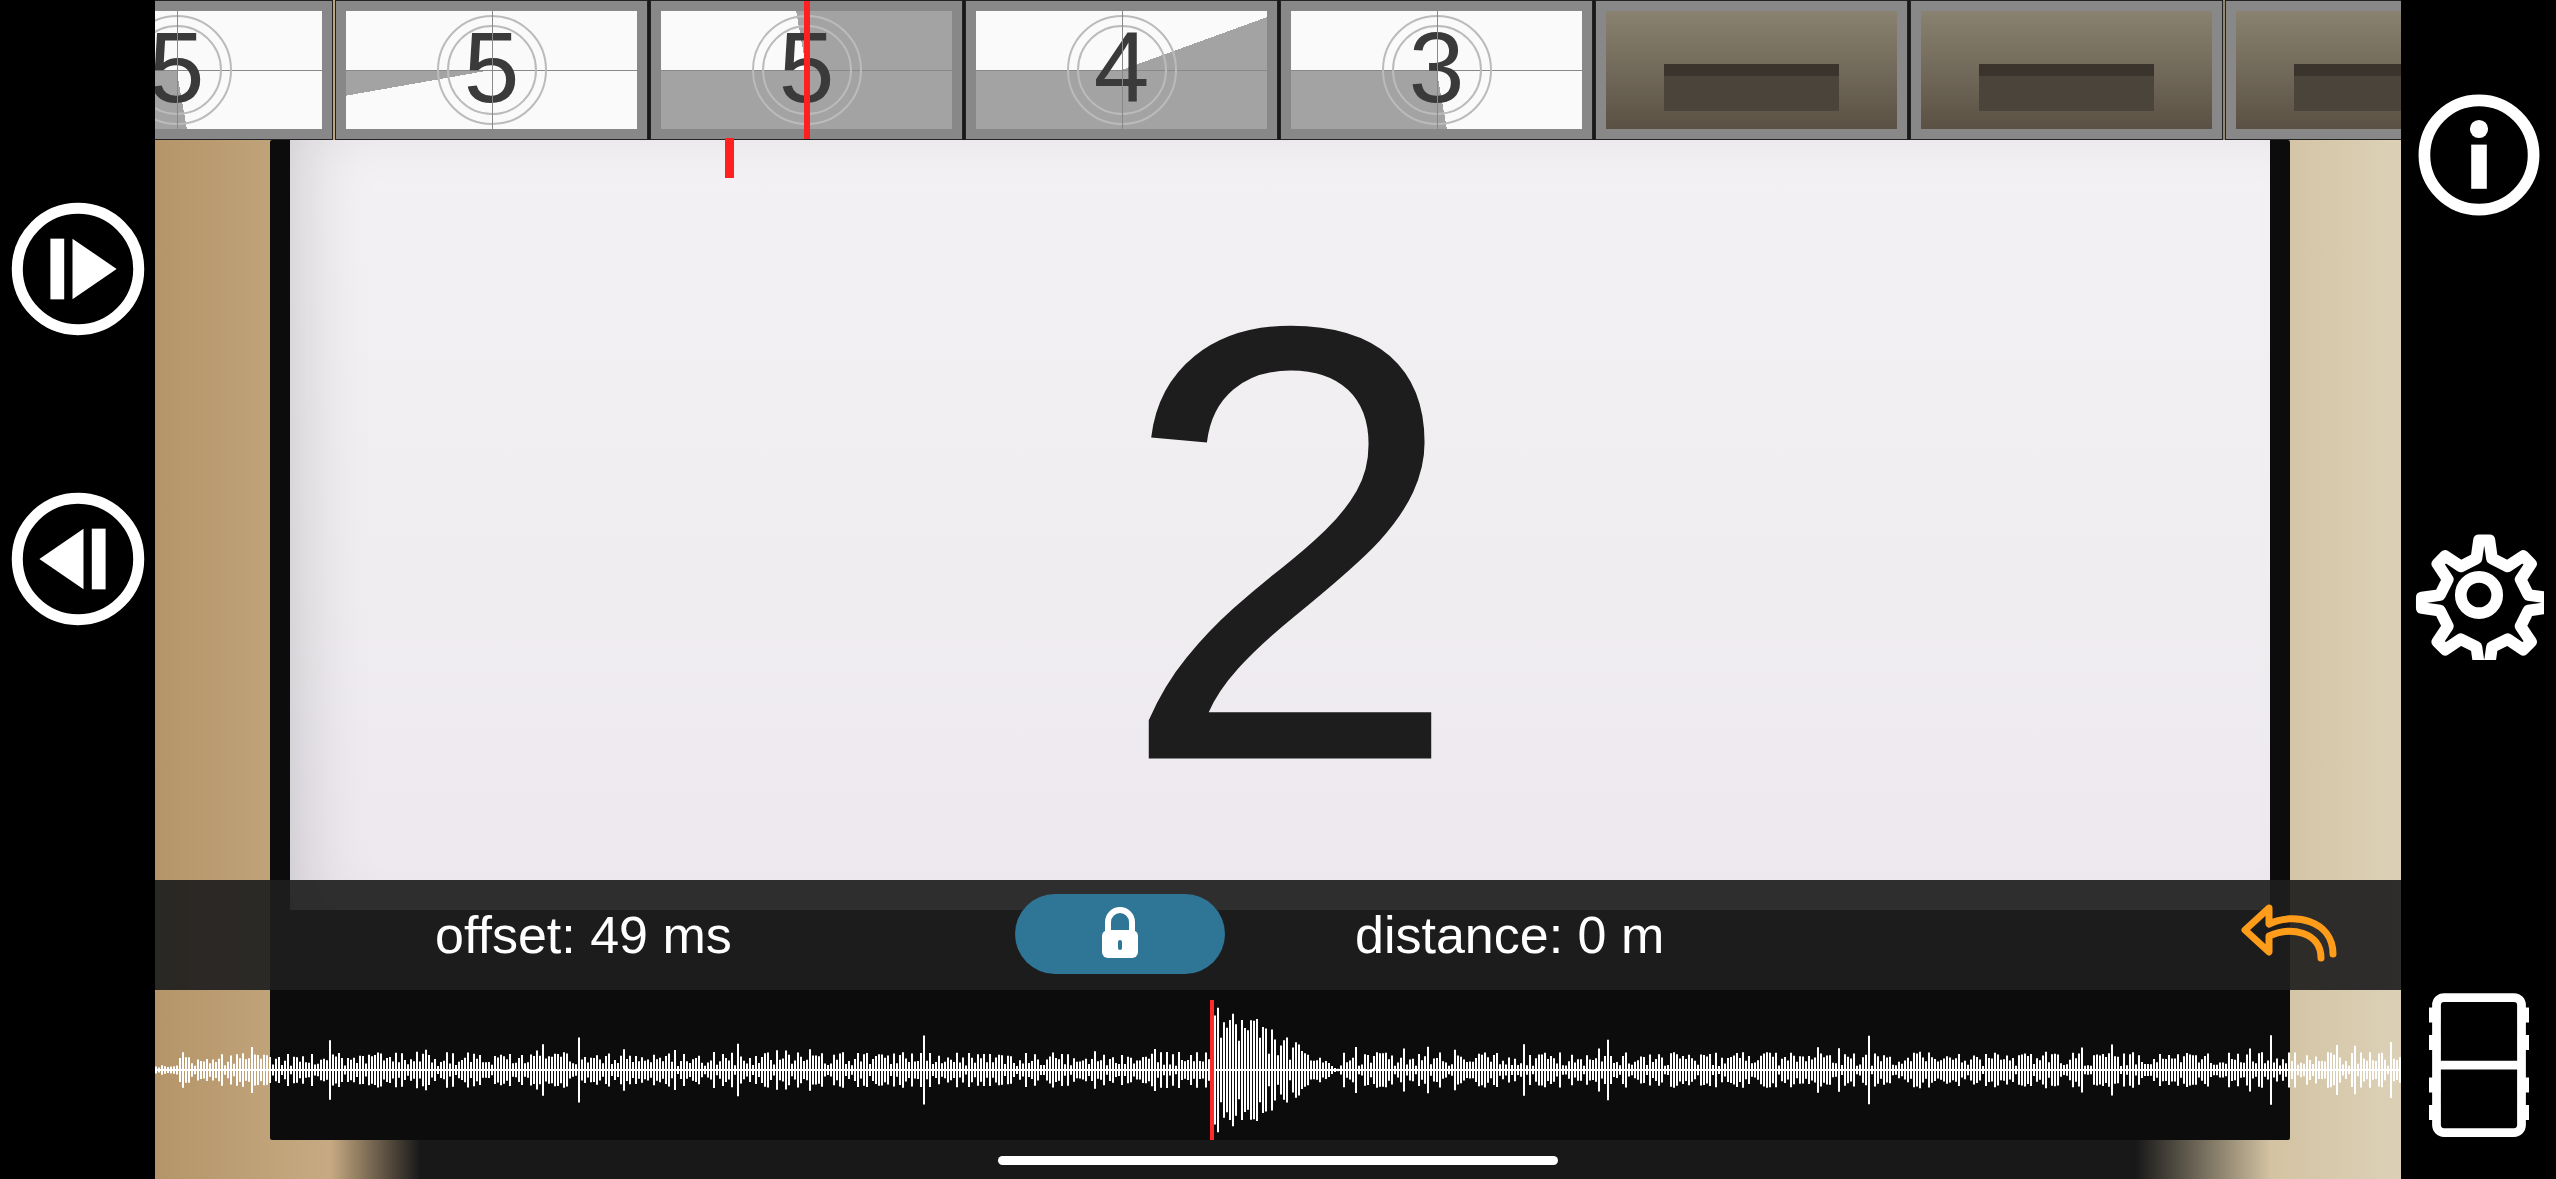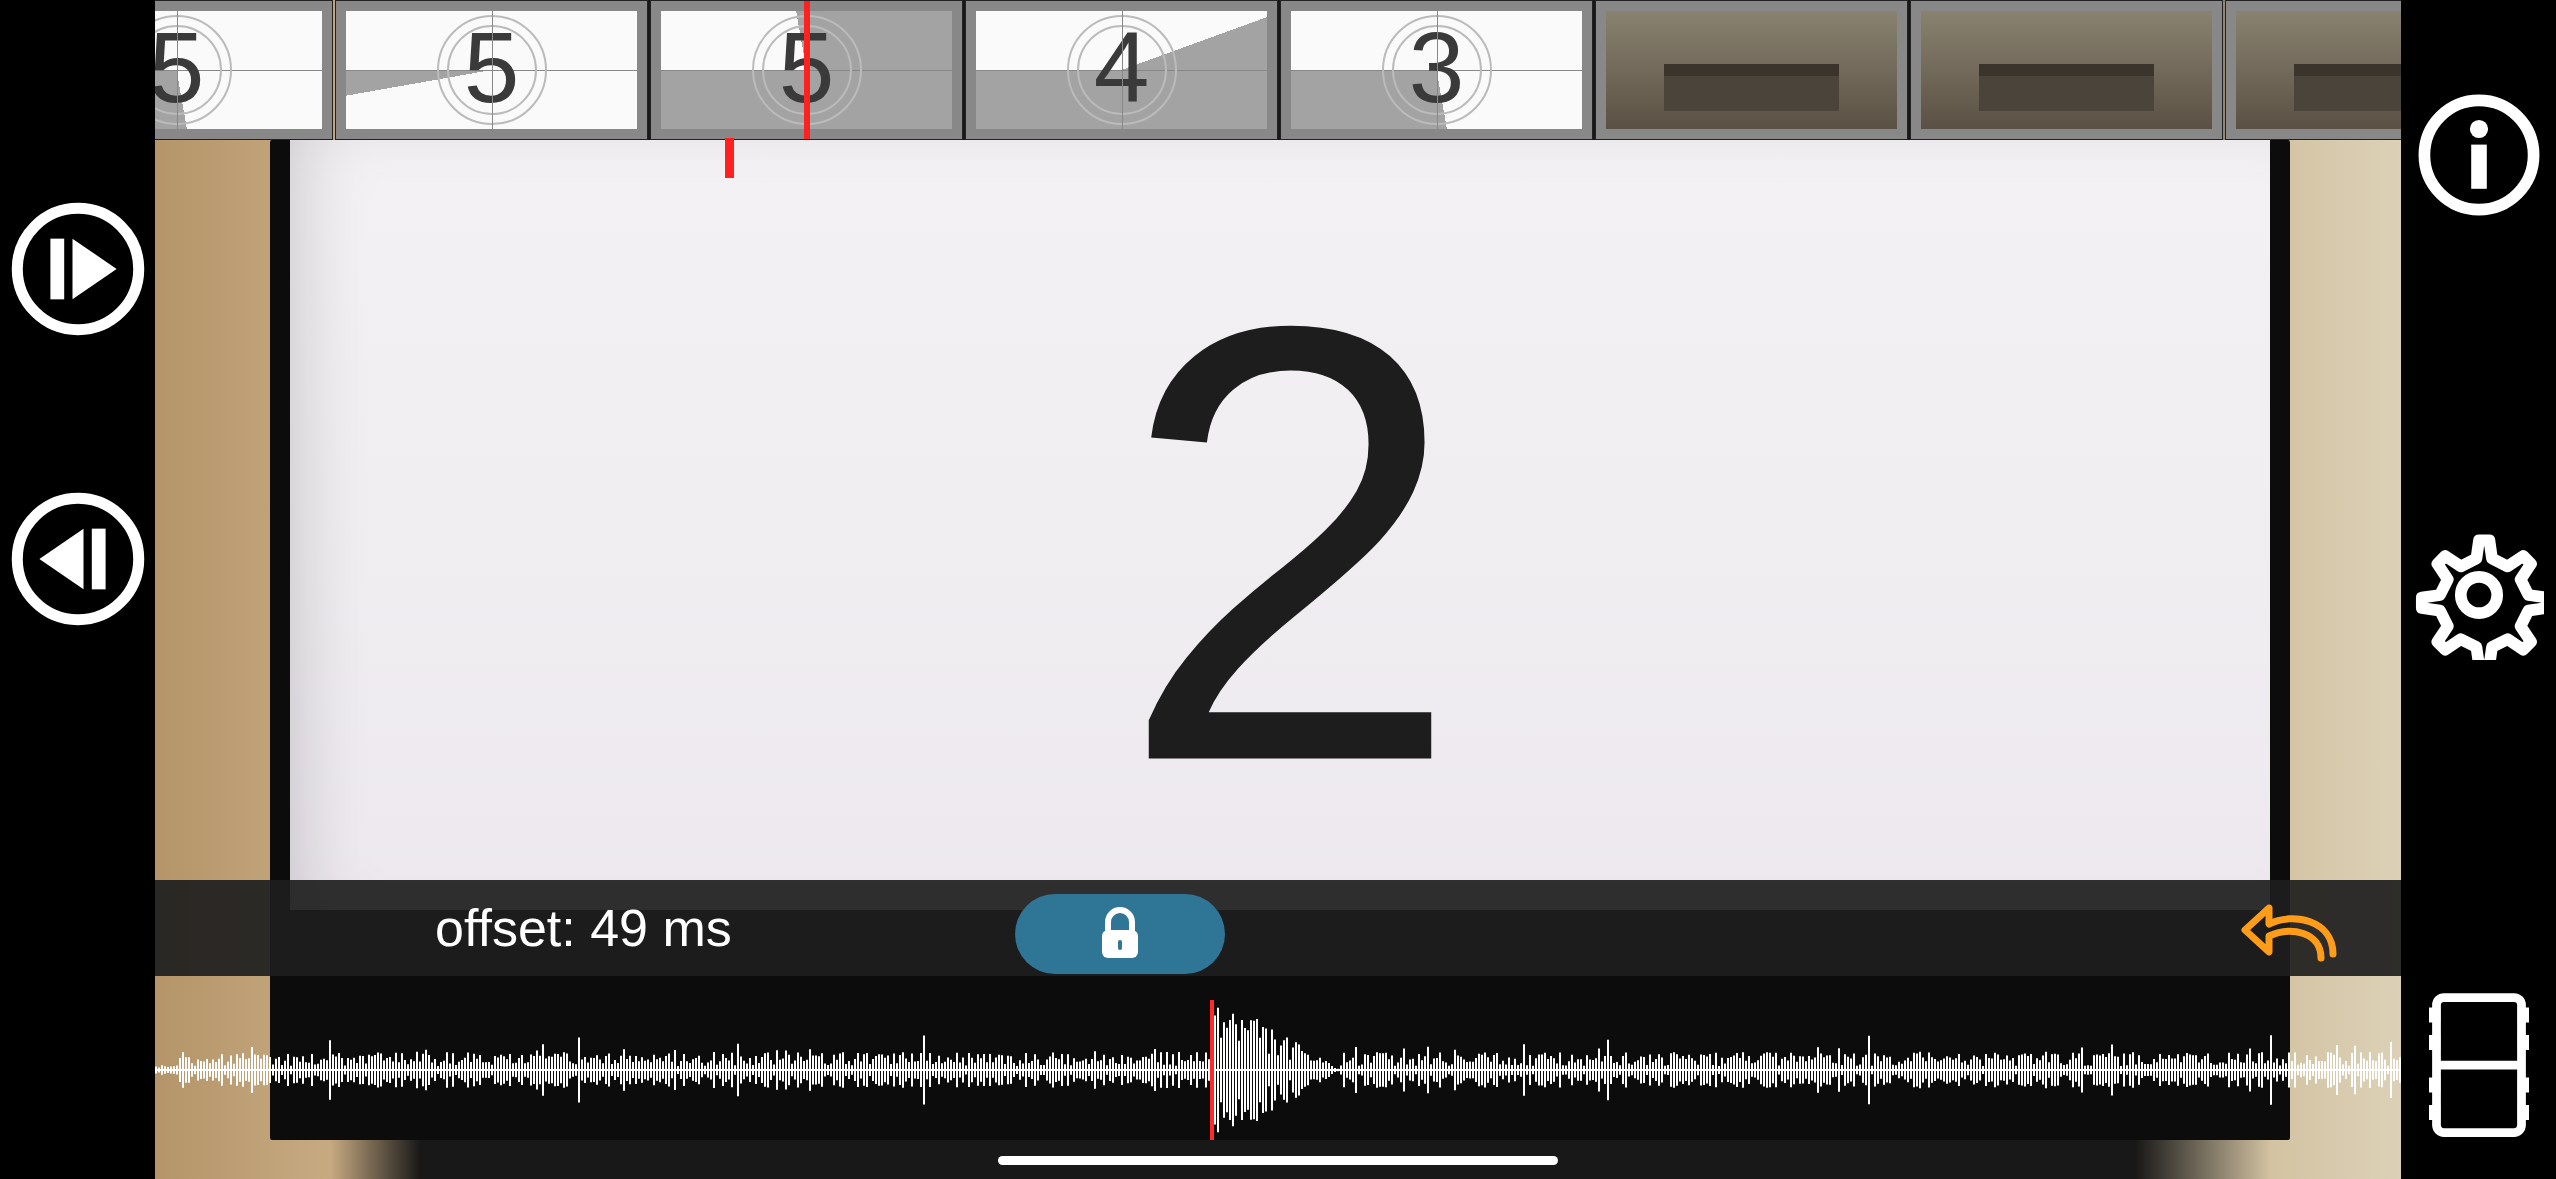--- a/index.html
+++ b/index.html
@@ -47,21 +47,21 @@
   .under-playhead { position:absolute; left:725px; top:138px; width:9px; height:40px; background:#ff2020; z-index:31; }
 
   
   .preview { position:absolute; left:290px; top:140px; width:1980px; height:770px; background:#f2eff2; z-index:20;
     box-shadow: inset 40px 0 80px -40px rgba(0,0,0,.2);
   }
   .preview.shade { background: linear-gradient(180deg,#f4f1f4 0%, #f0edf1 60%, #ece8ee 100%); }
   .big-num { position:absolute; left:50%; top:50%; transform:translate(-50%,-47%); font-size:620px; line-height:1; font-weight:400; color:#1d1d1d; font-family:"Helvetica Neue",Arial,sans-serif; letter-spacing:-20px; }
 
   
-  .info-bar { position:absolute; left:155px; right:155px; top:880px; height:96px; background:rgba(30,30,30,.92); z-index:25; display:flex; align-items:center;text-align:center; }
+  .info-bar { position:absolute; left:155px; right:155px; top:880px; height:110px; background:rgba(30,30,30,.92); z-index:25; display:flex; align-items:center;text-align:center; }
   .info-text { color:#fff; font-size:52px; font-weight:400; white-space:nowrap; }
   .offset-block  { position:absolute; left:280px; }
   .distance-block{ position:absolute; left:1200px; }
   .lock-pill { position:absolute; left:860px; top:14px; width:210px; height:80px; background:#2f7596; border-radius:42px; display:flex; align-items:center; justify-content:center; cursor:pointer; }
   .undo-btn { position:absolute; right:60px; top:18px; width:100px; height:74px; cursor:pointer; }
 
   
   .wave-wrap { position:absolute; left:0; right:0; top:1000px; height:140px; z-index:22; }
   .wave-svg { position:absolute; left:0; top:0; width:100%; height:100%; }
   .wave-playhead { position:absolute; left:1210px; top:0; bottom:0; width:4px; background:#ff2a2a; }
@@ -192,20 +192,21 @@
 
   <div class="info-bar">
     <div class="info-text offset-block">offset: 49 ms</div>
     <div class="lock-pill">
       <svg width="46" height="56" viewBox="0 0 46 56">
         <path d="M11 24 v-8 a12 12 0 0 1 24 0 v8" fill="none" stroke="#fff" stroke-width="6" stroke-linecap="round"></path>
         <rect x="5" y="24" width="36" height="28" rx="6" fill="#fff"></rect>
         <rect x="21" y="34" width="4" height="10" rx="2" fill="#2f7596"></rect>
       </svg>
     </div>
+    <div class="info-text distance-block">distance: 0 m</div>
     <div class="undo-btn">
       <svg viewBox="0 0 100 74" width="100%" height="100%">
         <path d="M92 56 C92 22 52 14 28 26 L28 10 L4 32 L28 54 L28 38 C50 28 80 34 80 60" fill="none" stroke="#ff9c1a" stroke-width="7" stroke-linejoin="round" stroke-linecap="round"></path>
       </svg>
     </div>
   </div>
 
   <div class="wave-wrap">
     <svg class="wave-svg" id="wave-svg" viewBox="0 0 2556 140" preserveAspectRatio="none">
         <path d="M0 65.34234825102881 L0 74.65765174897119 M3 65.54711934156379 L3 74.45288065843621 M6 65.12303240740741 L6 74.87696759259259 M9 65.69045781893004 L9 74.30954218106996 M12 66.3142103909465 L12 73.6857896090535 M15 65.83688271604939 L15 74.16311728395061 M18 66.21217849794239 L18 73.78782150205761 M21 67.83824588477366 L21 72.16175411522634 M24 65.89101080246914 L24 74.10898919753086 M27 65.65751028806585 L27 74.34248971193415 M30 65.86922582304527 L30 74.13077417695473 M33 67.03541666666666 L33 72.96458333333334 M36 65.77645318930041 L36 74.22354681069959 M39 65.15715020576131 L39 74.84284979423869 M42 65.02010030864197 L42 74.97989969135803 M45 65.31900720164609 L45 74.68099279835391 M48 67.45201903292181 L48 72.54798096707819 M51 67.59506172839507 L51 72.40493827160493 M54 66.03517232510288 L54 73.96482767489712 M57 65.50383230452675 L57 74.49616769547325 M60 67.51030092592593 L60 72.48969907407407 M63 66.67494855967078 L63 73.32505144032922 M66 67.06259002057614 L66 72.93740997942386 M69 66.51581790123457 L69 73.48418209876543 M72 65.9883359053498 L72 74.0116640946502 M75 67.87829218106995 L75 72.12170781893005 M78 66.361612654321 L78 73.638387345679 M81 65.72533436213992 L81 74.27466563786008 M84 66.70093878600824 L84 73.29906121399176 M87 65.79768518518519 L87 74.20231481481481 M90 67.63594393004115 L90 72.36405606995885 M93 65.28052983539095 L93 74.71947016460905 M96 66.57403549382715 L96 73.42596450617285 M99 67.4701646090535 L99 72.5298353909465 M102 65.36706532921811 L102 74.63293467078189 M105 67.44066358024692 L105 72.55933641975308 M108 66.97799639917696 L108 73.02200360082304 M111 65.7105452674897 L111 74.2894547325103 M114 67.14756944444444 L114 72.85243055555556 M117 67.90943930041152 L117 72.09056069958848 M120 65.06096965020576 L120 74.93903034979424 M123 67.44475308641975 L123 72.55524691358025 M126 66.0144933127572 L126 73.9855066872428 M129 65.16833847736626 L129 74.83166152263374 M132 67.08221450617285 L132 72.91778549382715 M135 66.04315843621399 L135 73.95684156378601 M138 67.78265174897119 L138 72.21734825102881 M141 67.8099537037037 L141 72.1900462962963 M144 66.74543467078189 L144 73.25456532921811 M147 65.65390946502058 L147 74.34609053497942 M150 65.37797067901235 L150 74.62202932098765 M153 66.87132201646091 L153 73.12867798353909 M156 66.5321116255144 L156 73.4678883744856 M159 67.53626543209876 L159 72.46373456790124 M162 65.17082047325103 L162 74.82917952674897 M165 66.16725823045267 L165 73.83274176954733 M168 67.03483796296297 L168 72.96516203703703 M171 66.39393004115226 L171 73.60606995884774 M174 66.30934927983539 L174 73.69065072016461 M177 65.62368827160493 L177 74.37631172839507 M180 58.023036694101506 L180 81.9769633058985 M183 52.246476337448556 L183 87.75352366255144 M186 57.20036865569273 L186 82.79963134430727 M189 57.15631858710562 L189 82.84368141289437 M192 63.34889403292181 L192 76.6511059670782 M195 65.7534036351166 L195 74.2465963648834 M198 59.53034122085048 L198 80.46965877914951 M201 60.98287037037037 L201 79.01712962962964 M204 61.57890946502057 L204 78.42109053497943 M207 58.992678326474625 L207 81.00732167352538 M210 63.33443072702332 L210 76.66556927297668 M213 59.39429012345679 L213 80.60570987654322 M216 62.036454046639236 L216 77.96354595336076 M219 58.64363854595336 L219 81.35636145404663 M222 54.22818930041152 L222 85.77181069958847 M225 65.20985939643347 L225 74.79014060356653 M228 61.86025377229081 L228 78.1397462277092 M231 55.41394032921811 L231 84.58605967078189 M234 63.84622770919067 L234 76.15377229080933 M237 54.317609739369 L237 85.682390260631 M240 58.284876543209876 L240 81.71512345679012 M243 53.27889231824417 L243 86.72110768175583 M246 59.34903978052126 L246 80.65096021947873 M249 58.174331275720164 L249 81.82566872427984 M252 46.925600137174214 L252 93.07439986282579 M255 54.58761145404664 L255 85.41238854595336 M258 54.88924039780521 L258 85.11075960219479 M261 58.83490226337449 L261 81.16509773662551 M264 54.84435013717421 L264 85.15564986282578 M267 55.18918895747599 L267 84.81081104252401 M270 57.1039866255144 L270 82.89601337448559 M273 64.56405178326474 L273 75.43594821673526 M276 58.72987825788752 L276 81.27012174211248 M279 57.058256172839506 L279 82.9417438271605 M282 65.08004972565158 L282 74.91995027434842 M285 60.84464163237311 L285 79.15535836762689 M288 54.03104423868312 L288 85.96895576131688 M291 65.72567729766804 L291 74.27432270233196 M294 56.86681241426612 L294 83.13318758573388 M297 57.3556841563786 L297 82.6443158436214 M300 61.83426783264746 L300 78.16573216735253 M303 56.129723936899865 L303 83.87027606310014 M306 62.36550925925926 L306 77.63449074074074 M309 62.73915466392318 L309 77.26084533607681 M312 53.966709533607684 L312 86.03329046639232 M315 64.39385288065844 L315 75.60614711934156 M318 63.77367112482853 L318 76.22632887517148 M321 59.71110253772291 L321 80.28889746227709 M324 58.774048353909464 L324 81.22595164609054 M327 60.271150548696845 L327 79.72884945130315 M330 40.34693072702332 L330 99.65306927297668 M333 54.5707475994513 L333 85.42925240054869 M336 56.420730452674896 L336 83.5792695473251 M339 52.927091906721536 L339 87.07290809327847 M342 57.91699245541838 L342 82.08300754458162 M345 65.51388888888889 L345 74.48611111111111 M348 57.91531207133059 L348 82.08468792866941 M351 59.83731138545953 L351 80.16268861454047 M354 57.6255658436214 L354 82.3744341563786 M357 63.03316186556927 L357 76.96683813443073 M360 55.665037722908096 L360 84.3349622770919 M363 56.08909465020576 L363 83.91090534979423 M366 63.61397462277092 L366 76.38602537722907 M369 54.733504801097396 L369 85.2664951989026 M372 56.237808641975306 L372 83.7621913580247 M375 54.99108367626886 L375 85.00891632373114 M378 52.376045953360766 L378 87.62395404663923 M381 53.40504115226337 L381 86.59495884773662 M384 60.49782235939644 L384 79.50217764060356 M387 57.925994513031554 L387 82.07400548696845 M390 56.92412551440329 L390 83.0758744855967 M393 61.467524005486965 L393 78.53247599451304 M396 52.71668381344307 L396 87.28331618655693 M399 62.1283950617284 L399 77.8716049382716 M402 53.2335219478738 L402 86.7664780521262 M405 60.08144718792867 L405 79.91855281207133 M408 64.35118312757201 L408 75.64881687242799 M411 59.12914951989026 L411 80.87085048010974 M414 61.35361796982167 L414 78.64638203017833 M417 51.838631687242795 L417 88.1613683127572 M420 61.51175411522634 L420 78.48824588477366 M423 53.632313100137175 L423 86.36768689986283 M426 49.75886488340192 L426 90.24113511659809 M429 54.95351508916324 L429 85.04648491083677 M432 62.46399176954733 L432 77.53600823045268 M435 58.92714334705076 L435 81.07285665294924 M438 65.94790809327847 L438 74.05209190672153 M441 62.094187242798355 L441 77.90581275720164 M444 60.67462277091907 L444 79.32537722908093 M447 52.18304183813443 L447 87.81695816186557 M450 63.40956790123457 L450 76.59043209876543 M453 53.218398491083676 L453 86.78160150891632 M456 64.99224965706448 L456 75.00775034293552 M459 61.7434670781893 L459 78.2565329218107 M462 59.89180384087791 L462 80.10819615912209 M465 57.70886488340192 L465 82.29113511659808 M468 52.42921810699588 L468 87.57078189300412 M471 62.02817215363512 L471 77.97182784636489 M474 53.66622085048011 L474 86.3337791495199 M477 58.80015432098765 L477 81.19984567901234 M480 54.960836762688615 L480 85.03916323731139 M483 62.19765089163237 L483 77.80234910836762 M486 62.189609053497946 L486 77.81039094650205 M489 62.023131001371745 L489 77.97686899862826 M492 64.63648834019205 L492 75.36351165980795 M495 56.06455761316872 L495 83.93544238683128 M498 57.600180041152264 L498 82.39981995884773 M501 54.77629458161866 L501 85.22370541838134 M504 56.2878000685871 L504 83.7121999314129 M507 59.36926440329218 L507 80.63073559670782 M510 53.99599622770919 L510 86.00400377229082 M513 63.32848936899863 L513 76.67151063100137 M516 62.82353395061728 L516 77.17646604938271 M519 58.011994170096024 L519 81.98800582990398 M522 54.94325274348422 L522 85.05674725651578 M525 63.296322016460906 L525 76.7036779835391 M528 62.15762174211248 L528 77.84237825788752 M531 54.46542352537723 L531 85.53457647462277 M534 56.12096193415638 L534 83.87903806584362 M537 50.4883573388203 L537 89.5116426611797 M540 55.785785322359395 L540 84.2142146776406 M543 44.26442043895747 L543 95.73557956104253 M546 58.565320644718796 L546 81.4346793552812 M549 56.15913065843621 L549 83.84086934156379 M552 56.70561556927298 L552 83.29438443072702 M555 53.80971364883402 L555 86.19028635116598 M558 54.03932613168725 L558 85.96067386831275 M561 56.70309499314129 L561 83.29690500685871 M564 52.294847393689984 L564 87.70515260631001 M567 53.60470679012346 L567 86.39529320987654 M570 61.496870713305896 L570 78.5031292866941 M573 63.354055212620025 L573 76.64594478737997 M576 64.18860596707819 L576 75.81139403292181 M579 37.40399519890261 L579 102.5960048010974 M582 59.59725651577504 L582 80.40274348422497 M585 57.08129286694101 L585 82.91870713305899 M588 62.528026406035664 L588 77.47197359396434 M591 57.74529320987654 L591 82.25470679012346 M594 57.989308984910835 L594 82.01069101508917 M597 55.30945644718793 L597 84.69054355281207 M600 59.38474794238683 L600 80.61525205761316 M603 63.301603223593965 L603 76.69839677640604 M606 55.9982938957476 L606 84.0017061042524 M609 53.37605452674897 L609 86.62394547325103 M612 64.07686042524006 L612 75.92313957475994 M615 59.92787208504801 L615 80.07212791495199 M618 63.0525462962963 L618 76.9474537037037 M621 55.648413923182446 L621 84.35158607681755 M624 49.24981138545954 L624 90.75018861454046 M627 59.06529492455418 L627 80.93470507544582 M630 55.64367283950617 L630 84.35632716049383 M633 61.915466392318244 L633 78.08453360768175 M636 55.93005829903978 L636 84.06994170096021 M639 61.3664609053498 L639 78.6335390946502 M642 57.3110939643347 L642 82.6889060356653 M645 60.70222908093278 L645 79.29777091906722 M648 59.44110082304527 L648 80.55889917695472 M651 62.16968449931413 L651 77.83031550068587 M654 54.715140603566525 L654 85.28485939643348 M657 59.20092592592593 L657 80.79907407407407 M660 57.82457133058985 L660 82.17542866941015 M663 61.302126200274344 L663 78.69787379972566 M666 55.9792695473251 L666 84.0207304526749 M669 53.6090877914952 L669 86.3909122085048 M672 61.796519204389575 L672 78.20348079561043 M675 49.92505144032921 L675 90.07494855967079 M678 65.97317386831276 L678 74.02682613168724 M681 60.94558470507545 L681 79.05441529492455 M684 54.03116426611797 L684 85.96883573388203 M687 61.13114711934156 L687 78.86885288065844 M690 62.8875085733882 L690 77.1124914266118 M693 59.12740912208505 L693 80.87259087791494 M696 57.97430555555555 L696 82.02569444444444 M699 55.62572873799726 L699 84.37427126200274 M702 62.7977280521262 L702 77.2022719478738 M705 65.83598251028806 L705 74.16401748971194 M708 62.49357853223594 L708 77.50642146776406 M711 60.375454389574756 L711 79.62454561042524 M714 52.049511316872426 L714 87.95048868312757 M717 64.82439128943759 L717 75.17560871056241 M720 61.193921467764056 L720 78.80607853223594 M723 53.94822530864198 L723 86.05177469135802 M726 57.95150034293553 L726 82.04849965706447 M729 60.58646262002743 L729 79.41353737997257 M732 52.86545781893004 L732 87.13454218106996 M735 65.2082390260631 L735 74.7917609739369 M738 43.77367969821673 L738 96.22632030178326 M741 56.418329903978055 L741 83.58167009602195 M744 60.81769547325103 L744 79.18230452674896 M747 63.50306927297668 L747 76.49693072702333 M750 58.079389574759944 L750 81.92061042524006 M753 65.11455761316873 L753 74.88544238683127 M756 55.91721536351166 L756 84.08278463648834 M759 62.98118998628258 L759 77.01881001371743 M762 57.096604938271604 L762 82.90339506172839 M765 53.127657750342934 L765 86.87234224965707 M768 52.457064471879285 L768 87.54293552812072 M771 60.097170781893006 L771 79.902829218107 M774 64.46772976680384 L774 75.53227023319616 M777 50.275531550068585 L777 89.72446844993141 M780 59.66393175582991 L780 80.3360682441701 M783 58.424408436213994 L783 81.575591563786 M786 50.376834705075446 L786 89.62316529492455 M789 54.87009602194787 L789 85.12990397805213 M792 63.662465706447186 L792 76.3375342935528 M795 60.54331275720165 L795 79.45668724279835 M798 52.59905692729767 L798 87.40094307270233 M801 56.767969821673525 L801 83.23203017832648 M804 60.951286008230454 L804 79.04871399176955 M807 59.79098079561042 L807 80.20901920438958 M810 49.31421467764061 L810 90.6857853223594 M813 55.41928155006859 L813 84.58071844993141 M816 55.38963477366255 L816 84.61036522633745 M819 56.238588820301786 L819 83.76141117969821 M822 53.126637517146776 L822 86.87336248285322 M825 63.51057098765432 L825 76.48942901234568 M828 64.92125342935527 L828 75.07874657064473 M831 63.40806755829904 L831 76.59193244170096 M834 54.65002572016461 L834 85.3499742798354 M837 59.73354766803841 L837 80.26645233196159 M840 53.59690500685871 L840 86.40309499314128 M843 52.14133230452675 L843 87.85866769547326 M846 64.0088048696845 L846 75.9911951303155 M849 61.02648319615912 L849 78.97351680384088 M852 65.31782407407407 L852 74.68217592592593 M855 59.080358367626886 L855 80.91964163237311 M858 53.03013545953361 L858 86.96986454046639 M861 61.51283436213992 L861 78.48716563786009 M864 54.2815414951989 L864 85.7184585048011 M867 52.9411951303155 L867 87.05880486968451 M870 64.05969650205762 L870 75.94030349794238 M873 58.94568758573388 L873 81.05431241426612 M876 56.092995541838135 L876 83.90700445816186 M879 54.291743827160495 L879 85.7082561728395 M882 54.406129972565154 L882 85.59387002743485 M885 57.81887002743484 L885 82.18112997256516 M888 55.54230967078189 L888 84.45769032921811 M891 63.99620198902606 L891 76.00379801097394 M894 53.45215192043896 L894 86.54784807956105 M897 63.14472736625515 L897 76.85527263374486 M900 55.04923696844993 L900 84.95076303155007 M903 52.326174554183815 L903 87.67382544581619 M906 58.43233024691358 L906 81.56766975308642 M909 62.03691700960219 L909 77.96308299039781 M912 53.53851165980795 L912 86.46148834019205 M915 61.38026406035665 L915 78.61973593964335 M918 60.94012345679012 L918 79.05987654320988 M921 53.08228737997256 L921 86.91771262002743 M924 35.5417866941015 L924 104.4582133058985 M927 60.81977023319616 L927 79.18022976680385 M930 52.90608710562414 L930 87.09391289437586 M933 63.95977366255144 L933 76.04022633744856 M936 61.892061042524006 L936 78.107938957476 M939 55.86344307270233 L939 84.13655692729768 M942 63.33070987654321 L942 76.66929012345679 M945 61.8247256515775 L945 78.17527434842249 M948 57.394873113854594 L948 82.6051268861454 M951 59.7201646090535 L951 80.2798353909465 M954 61.88701989026063 L954 78.11298010973937 M957 52.83371056241427 L957 87.16628943758573 M960 62.46147119341564 L960 77.53852880658437 M963 57.412277091906724 L963 82.58772290809328 M966 65.51328875171468 L966 74.48671124828532 M969 52.88796296296296 L969 87.11203703703704 M972 57.733830589849106 L972 82.2661694101509 M975 62.76694101508916 L975 77.23305898491084 M978 54.332973251028804 L978 85.6670267489712 M981 58.18501371742113 L981 81.81498628257887 M984 53.928000685871055 L984 86.07199931412895 M987 62.1298353909465 L987 77.8701646090535 M990 54.099159807956106 L990 85.9008401920439 M993 62.32980109739369 L993 77.67019890260632 M996 57.61188271604938 L996 82.38811728395062 M999 54.80960219478738 L999 85.19039780521263 M1002 55.305675582990396 L1002 84.6943244170096 M1005 64.11244855967078 L1005 75.88755144032922 M1008 55.64967421124828 L1008 84.35032578875172 M1011 56.18895747599451 L1011 83.81104252400549 M1014 62.96486625514403 L1014 77.03513374485597 M1017 65.95270919067215 L1017 74.04729080932785 M1020 60.31298010973937 L1020 79.68701989026063 M1023 63.50246913580247 L1023 76.49753086419753 M1026 53.05204046639231 L1026 86.94795953360769 M1029 63.0110768175583 L1029 76.9889231824417 M1032 61.05859053497942 L1032 78.94140946502057 M1035 54.281001371742114 L1035 85.71899862825789 M1038 59.616580932784636 L1038 80.38341906721536 M1041 64.96656378600824 L1041 75.03343621399176 M1044 64.97292524005486 L1044 75.02707475994514 M1047 59.462825788751715 L1047 80.53717421124828 M1050 56.55972222222222 L1050 83.44027777777778 M1053 52.461145404663924 L1053 87.53885459533608 M1056 57.88314471879286 L1056 82.11685528120714 M1059 59.171399176954736 L1059 80.82860082304526 M1062 54.078995198902604 L1062 85.9210048010974 M1065 64.21087105624143 L1065 75.78912894375857 M1068 54.13492798353909 L1068 85.8650720164609 M1071 65.15980795610426 L1071 74.84019204389574 M1074 58.21544924554184 L1074 81.78455075445817 M1077 61.695516117969824 L1077 78.30448388203018 M1080 61.406610082304525 L1080 78.59338991769548 M1083 60.440749314128944 L1083 79.55925068587106 M1086 58.62509430727023 L1086 81.37490569272977 M1089 64.08310185185185 L1089 75.91689814814815 M1092 59.01230281207133 L1092 80.98769718792867 M1095 51.272033607681756 L1095 88.72796639231825 M1098 61.2625171467764 L1098 78.7374828532236 M1101 60.17422839506173 L1101 79.82577160493827 M1104 54.77935528120713 L1104 85.22064471879287 M1107 65.12728052126201 L1107 74.87271947873799 M1110 58.89701646090535 L1110 81.10298353909465 M1113 57.1749828532236 L1113 82.8250171467764 M1116 62.899451303155004 L1116 77.100548696845 M1119 63.97165637860083 L1119 76.02834362139917 M1122 55.03357338820302 L1122 84.96642661179698 M1125 63.912362825788755 L1125 76.08763717421125 M1128 56.73148148148148 L1128 83.26851851851852 M1131 57.68846021947874 L1131 82.31153978052126 M1134 63.49934842249657 L1134 76.50065157750343 M1137 60.509825102880654 L1137 79.49017489711935 M1140 60.472976680384086 L1140 79.5270233196159 M1143 56.9937414266118 L1143 83.00625857338821 M1146 56.64002057613169 L1146 83.35997942386831 M1149 58.7204561042524 L1149 81.2795438957476 M1152 53.72887517146776 L1152 86.27112482853224 M1155 49.009413580246914 L1155 90.99058641975309 M1158 62.16170267489712 L1158 77.83829732510289 M1161 52.25139746227709 L1161 87.74860253772292 M1164 64.82463134430728 L1164 75.17536865569272 M1167 51.99151234567901 L1167 88.00848765432099 M1170 64.47505144032922 L1170 75.52494855967078 M1173 54.20378943758573 L1173 85.79621056241427 M1176 65.85746742112482 L1176 74.14253257887518 M1179 52.07267661179698 L1179 87.92732338820302 M1182 60.080066872427984 L1182 79.91993312757202 M1185 61.18828017832648 L1185 78.81171982167352 M1188 59.89114368998628 L1188 80.10885631001372 M1191 54.97878086419753 L1191 85.02121913580247 M1194 61.31538923182442 L1194 78.68461076817559 M1197 52.283684842249656 L1197 87.71631515775034 M1200 60.8960133744856 L1200 79.10398662551441 M1203 61.57212791495199 L1203 78.42787208504801 M1206 52.58363340192044 L1206 87.41636659807956 M1209 59.16509773662551 L1209 80.83490226337449 M1212 9.622665400443175 L1212 130.37733459955683 M1215 15.391144349477678 L1215 124.60885565052232 M1218 7.757166033554931 L1218 132.24283396644506 M1221 37.701143558088006 L1221 102.298856441912 M1224 22.2718660968661 L1224 117.72813390313391 M1227 27.817268122823677 L1227 112.18273187717632 M1230 19.984429408040526 L1230 120.01557059195947 M1233 13.719575023741697 L1233 126.2804249762583 M1236 24.191152263374484 L1236 115.80884773662552 M1239 40.63598448876227 L1239 99.36401551123774 M1242 19.897732668566 L1242 120.102267331434 M1245 27.965356916745797 L1245 112.0346430832542 M1248 30.126962646407087 L1248 109.8730373535929 M1251 20.200569800569795 L1251 119.7994301994302 M1254 20.841805159860712 L1254 119.15819484013929 M1257 19.082363880974988 L1257 120.91763611902502 M1260 37.868471035137695 L1260 102.1315289648623 M1263 26.983958531180747 L1263 113.01604146881925 M1266 28.434880500158272 L1266 111.56511949984173 M1269 53.68028252611586 L1269 86.31971747388414 M1272 29.478355492244383 L1272 110.52164450775561 M1275 39.424897119341566 L1275 100.57510288065843 M1278 55.33792735042735 L1278 84.66207264957265 M1281 45.56538065843621 L1281 94.43461934156379 M1284 40.21587527698639 L1284 99.7841247230136 M1287 37.46640550807218 L1287 102.53359449192783 M1290 59.7161878759101 L1290 80.2838121240899 M1293 47.58666112693891 L1293 92.4133388730611 M1296 42.22917853751187 L1296 97.77082146248813 M1299 44.40193099081988 L1299 95.59806900918012 M1302 51.08533159227604 L1302 88.91466840772395 M1305 53.174323361823355 L1305 86.82567663817665 M1308 54.70914846470402 L1308 85.29085153529599 M1311 60.56765590376702 L1311 79.43234409623298 M1314 60.7729938271605 L1314 79.22700617283951 M1317 60.3397633744856 L1317 79.6602366255144 M1320 57.73555713833491 L1320 82.26444286166509 M1323 62.41942070275404 L1323 77.58057929724596 M1326 60.99569879708769 L1326 79.0043012029123 M1329 63.06018914213358 L1329 76.93981085786642 M1332 66.12321937321937 L1332 73.87678062678063 M1335 67.91733934789491 L1335 72.08266065210509 M1338 68.85885960747072 L1338 71.14114039252928 M1341 65.481841563786 L1341 74.518158436214 M1344 52.65486968449932 L1344 87.34513031550068 M1347 62.31143689986283 L1347 77.68856310013717 M1350 60.575 L1350 79.425 M1353 57.643089849108364 L1353 82.35691015089164 M1356 47.114626200274344 L1356 92.88537379972566 M1359 65.823859739369 L1359 74.176140260631 M1362 64.54112654320987 L1362 75.45887345679013 M1365 54.28514231824417 L1365 85.71485768175583 M1368 55.10528978052126 L1368 84.89471021947874 M1371 62.680581275720165 L1371 77.31941872427984 M1374 56.0974365569273 L1374 83.9025634430727 M1377 52.294127229080935 L1377 87.70587277091906 M1380 53.17188786008231 L1380 86.82811213991769 M1383 53.37269375857339 L1383 86.62730624142661 M1386 52.72370541838134 L1386 87.27629458161866 M1389 59.34837962962963 L1389 80.65162037037037 M1392 55.44424725651578 L1392 84.55575274348422 M1395 65.72735768175583 L1395 74.27264231824417 M1398 62.54338991769547 L1398 77.45661008230452 M1401 57.64543038408779 L1401 82.35456961591221 M1404 48.4687414266118 L1404 91.5312585733882 M1407 64.47589163237312 L1407 75.52410836762688 M1410 59.41229423868313 L1410 80.58770576131687 M1413 58.85692729766804 L1413 81.14307270233196 M1416 65.74806241426612 L1416 74.25193758573388 M1419 53.9869341563786 L1419 86.0130658436214 M1422 60.215517832647464 L1422 79.78448216735254 M1425 56.26097393689986 L1425 83.73902606310014 M1428 46.722993827160494 L1428 93.2770061728395 M1431 64.1752829218107 L1431 75.8247170781893 M1434 58.41312585733882 L1434 81.58687414266117 M1437 58.02339677640604 L1437 81.97660322359397 M1440 52.46288580246914 L1440 87.53711419753085 M1443 61.26245713305899 L1443 78.73754286694101 M1446 62.471493484224965 L1446 77.52850651577504 M1449 65.76900720164609 L1449 74.23099279835391 M1452 64.24141803840878 L1452 75.75858196159122 M1455 49.8045438957476 L1455 90.1954561042524 M1458 55.386694101508915 L1458 84.61330589849108 M1461 56.804578189300415 L1461 83.19542181069959 M1464 59.619581618655694 L1464 80.38041838134431 M1467 62.10330932784636 L1467 77.89669067215364 M1470 61.49032921810699 L1470 78.509670781893 M1473 61.75594993141289 L1473 78.24405006858711 M1476 58.060665294924554 L1476 81.93933470507545 M1479 53.86126543209876 L1479 86.13873456790124 M1482 54.68861454046639 L1482 85.31138545953361 M1485 52.59209533607682 L1485 87.40790466392318 M1488 57.25072016460905 L1488 82.74927983539095 M1491 61.75090877914952 L1491 78.24909122085049 M1494 55.03093278463649 L1494 84.96906721536351 M1497 52.99202674897119 L1497 87.0079732510288 M1500 64.27616598079561 L1500 75.72383401920439 M1503 60.7105109739369 L1503 79.2894890260631 M1506 64.41851851851852 L1506 75.58148148148148 M1509 57.597719478738 L1509 82.402280521262 M1512 64.96416323731138 L1512 75.03583676268862 M1515 58.86352880658436 L1515 81.13647119341564 M1518 65.04890260631001 L1518 74.95109739368999 M1521 63.12522290809328 L1521 76.87477709190672 M1524 44.18431069958848 L1524 95.81568930041152 M1527 65.35743312757202 L1527 74.64256687242798 M1530 54.88539951989026 L1530 85.11460048010974 M1533 65.85986796982168 L1533 74.14013203017832 M1536 58.18207304526749 L1536 81.81792695473251 M1539 54.493990054869684 L1539 85.50600994513032 M1542 54.62277949245542 L1542 85.37722050754458 M1545 52.69189814814815 L1545 87.30810185185186 M1548 58.8988768861454 L1548 81.1011231138546 M1551 55.959765089163234 L1551 84.04023491083676 M1554 58.22024176954733 L1554 81.77975823045267 M1557 63.43339334705075 L1557 76.56660665294925 M1560 52.476148834019206 L1560 87.5238511659808 M1563 65.20829903978053 L1563 74.79170096021947 M1566 65.58914609053498 L1566 74.41085390946502 M1569 61.144890260631 L1569 78.855109739369 M1572 54.81380315500686 L1572 85.18619684499313 M1575 62.49711934156379 L1575 77.50288065843621 M1578 59.25687585733882 L1578 80.74312414266117 M1581 59.148053840877914 L1581 80.8519461591221 M1584 65.71511488340192 L1584 74.28488511659808 M1587 55.185468106995884 L1587 84.81453189300412 M1590 59.53442215363512 L1590 80.46557784636488 M1593 59.92247085048011 L1593 80.07752914951989 M1596 58.15694444444444 L1596 81.84305555555555 M1599 48.4102366255144 L1599 91.5897633744856 M1602 61.44585905349794 L1602 78.55414094650206 M1605 56.02938100137174 L1605 83.97061899862825 M1608 39.811951303155006 L1608 100.18804869684499 M1611 56.11910150891632 L1611 83.88089849108368 M1614 62.981430041152265 L1614 77.01856995884773 M1617 61.90754458161865 L1617 78.09245541838135 M1620 65.16905006858711 L1620 74.83094993141289 M1623 56.00051440329218 L1623 83.99948559670781 M1626 52.37724622770919 L1626 87.6227537722908 M1629 63.459739368998626 L1629 76.54026063100137 M1632 64.70478395061728 L1632 75.29521604938272 M1635 61.643244170096025 L1635 78.35675582990397 M1638 60.324502743484224 L1638 79.67549725651577 M1641 56.42757201646091 L1641 83.5724279835391 M1644 57.038871742112484 L1644 82.96112825788751 M1647 65.09667352537723 L1647 74.90332647462277 M1650 54.50221193415638 L1650 85.49778806584362 M1653 61.897462277091904 L1653 78.1025377229081 M1656 59.10958504801097 L1656 80.89041495198903 M1659 54.26203703703704 L1659 85.73796296296297 M1662 57.55234910836762 L1662 82.44765089163238 M1665 65.69657064471879 L1665 74.30342935528121 M1668 65.04038065843622 L1668 74.95961934156378 M1671 53.33686556927297 L1671 86.66313443072703 M1674 52.190963648834014 L1674 87.80903635116599 M1677 54.17057613168724 L1677 85.82942386831276 M1680 58.584344993141286 L1680 81.41565500685871 M1683 55.926097393689986 L1683 84.07390260631001 M1686 58.98595679012345 L1686 81.01404320987655 M1689 54.6281207133059 L1689 85.3718792866941 M1692 58.23530521262003 L1692 81.76469478737997 M1695 60.81985596707819 L1695 79.18014403292182 M1698 64.80152606310014 L1698 75.19847393689986 M1701 54.45192043895747 L1701 85.54807956104253 M1704 55.005606995884776 L1704 84.99439300411522 M1707 56.43789437585734 L1707 83.56210562414266 M1710 53.909276406035666 L1710 86.09072359396433 M1713 64.87654320987654 L1713 75.12345679012346 M1716 52.870558984910836 L1716 87.12944101508916 M1719 65.94070644718794 L1719 74.05929355281206 M1722 57.76599794238683 L1722 82.23400205761317 M1725 63.432853223593966 L1725 76.56714677640603 M1728 57.8795438957476 L1728 82.1204561042524 M1731 57.00730452674897 L1731 82.99269547325103 M1734 55.45811042524005 L1734 84.54188957475995 M1737 53.05912208504801 L1737 86.94087791495198 M1740 57.93379629629629 L1740 82.0662037037037 M1743 52.27966392318244 L1743 87.72033607681756 M1746 60.812774348422494 L1746 79.1872256515775 M1749 55.87880658436214 L1749 84.12119341563786 M1752 63.230847050754456 L1752 76.76915294924554 M1755 62.47383401920439 L1755 77.52616598079561 M1758 60.17566872427983 L1758 79.82433127572017 M1761 55.64499314128944 L1761 84.35500685871057 M1764 53.375634430727025 L1764 86.62436556927298 M1767 52.157716049382714 L1767 87.84228395061729 M1770 52.855435528120715 L1770 87.14456447187928 M1773 56.85150891632373 L1773 83.14849108367628 M1776 52.838220164609055 L1776 87.16177983539094 M1779 65.45717592592592 L1779 74.54282407407408 M1782 58.83082133058985 L1782 81.16917866941014 M1785 57.05837620027435 L1785 82.94162379972565 M1788 60.485519547325104 L1788 79.5144804526749 M1791 52.8653377914952 L1791 87.1346622085048 M1794 55.80276920438958 L1794 84.19723079561042 M1797 61.86571502057613 L1797 78.13428497942387 M1800 56.36281721536351 L1800 83.6371827846365 M1803 56.41359739368998 L1803 83.58640260631002 M1806 61.16241426611797 L1806 78.83758573388204 M1809 56.012397119341564 L1809 83.98760288065844 M1812 59.518758573388205 L1812 80.4812414266118 M1815 57.50865912208505 L1815 82.49134087791495 M1818 47.185956790123456 L1818 92.81404320987654 M1821 53.55036008230453 L1821 86.44963991769546 M1824 57.21723251028806 L1824 82.78276748971193 M1827 55.62482853223594 L1827 84.37517146776406 M1830 55.256704389574764 L1830 84.74329561042524 M1833 62.68076131687243 L1833 77.31923868312757 M1836 63.20564128943759 L1836 76.79435871056242 M1839 48.24878257887517 L1839 91.75121742112484 M1842 64.99134945130315 L1842 75.00865054869685 M1845 54.20244341563786 L1845 85.79755658436214 M1848 56.73658264746228 L1848 83.26341735253772 M1851 58.420927640603566 L1851 81.57907235939643 M1854 53.378935185185185 L1854 86.62106481481482 M1857 65.80813614540466 L1857 74.19186385459534 M1860 64.42457990397806 L1860 75.57542009602194 M1863 57.15735596707819 L1863 82.84264403292181 M1866 54.72006172839506 L1866 85.27993827160493 M1869 35.6906207133059 L1869 104.30937928669411 M1872 65.67346536351167 L1872 74.32653463648833 M1875 53.48743998628258 L1875 86.51256001371742 M1878 56.352854938271605 L1878 83.6471450617284 M1881 61.133907750342935 L1881 78.86609224965707 M1884 55.213314471879286 L1884 84.78668552812071 M1887 57.60342078189301 L1887 82.396579218107 M1890 56.72397976680384 L1890 83.27602023319616 M1893 64.8465963648834 L1893 75.1534036351166 M1896 65.20583847736626 L1896 74.79416152263374 M1899 61.77701474622771 L1899 78.2229852537723 M1902 63.720618998628254 L1902 76.27938100137175 M1905 60.49344135802469 L1905 79.5065586419753 M1908 57.626346021947874 L1908 82.37365397805213 M1911 61.16871570644719 L1911 78.83128429355281 M1914 52.79956275720164 L1914 87.20043724279836 M1917 53.60530692729767 L1917 86.39469307270232 M1920 51.826766117969825 L1920 88.17323388203017 M1923 57.58391632373114 L1923 82.41608367626887 M1926 61.335133744855966 L1926 78.66486625514403 M1929 52.48347050754458 L1929 87.51652949245542 M1932 57.300531550068584 L1932 82.69946844993142 M1935 59.02088477366255 L1935 80.97911522633746 M1938 61.61983882030178 L1938 78.38016117969822 M1941 60.25788751714678 L1941 79.74211248285323 M1944 58.39182098765432 L1944 81.60817901234569 M1947 56.13876886145405 L1947 83.86123113854595 M1950 57.48411351165981 L1950 82.51588648834019 M1953 59.68697702331961 L1953 80.31302297668039 M1956 58.274614197530866 L1956 81.72538580246913 M1959 54.111222565157746 L1959 85.88877743484225 M1962 62.57951817558299 L1962 77.42048182441701 M1965 60.691846707818925 L1965 79.30815329218107 M1968 64.86796124828533 L1968 75.13203875171467 M1971 59.37946673525377 L1971 80.62053326474623 M1974 55.460931069958846 L1974 84.53906893004115 M1977 57.08766289437585 L1977 82.91233710562415 M1980 59.42015603566529 L1980 80.5798439643347 M1983 65.91520061728394 L1983 74.08479938271606 M1986 54.103660836762685 L1986 85.89633916323731 M1989 58.03491941015089 L1989 81.96508058984911 M1992 58.42278806584362 L1992 81.57721193415638 M1995 52.6729938271605 L1995 87.3270061728395 M1998 54.53737997256516 L1998 85.46262002743484 M2001 59.70012002743484 L2001 80.29987997256515 M2004 59.17355967078189 L2004 80.8264403292181 M2007 55.37745198902606 L2007 84.62254801097393 M2010 60.58340192043896 L2010 79.41659807956104 M2013 58.02597736625515 L2013 81.97402263374485 M2016 65.68048696844993 L2016 74.31951303155007 M2019 55.1463134430727 L2019 84.8536865569273 M2022 54.498371056241425 L2022 85.50162894375858 M2025 53.40552126200274 L2025 86.59447873799726 M2028 56.11970164609053 L2028 83.88029835390947 M2031 54.00877914951989 L2031 85.9912208504801 M2034 64.01102537722907 L2034 75.98897462277093 M2037 58.357150205761315 L2037 81.64284979423869 M2040 60.28027263374486 L2040 79.71972736625514 M2043 55.5119427297668 L2043 84.4880572702332 M2046 51.832938957475996 L2046 88.16706104252401 M2049 62.27758916323731 L2049 77.72241083676269 M2052 54.23251028806584 L2052 85.76748971193416 M2055 53.806772976680385 L2055 86.19322702331962 M2058 54.60531550068587 L2058 85.39468449931412 M2061 63.1960390946502 L2061 76.8039609053498 M2064 64.88758573388203 L2064 75.11241426611797 M2067 64.17378257887518 L2067 75.82621742112482 M2070 59.84475308641976 L2070 80.15524691358024 M2073 52.76469478737997 L2073 87.23530521262003 M2076 58.316323731138546 L2076 81.68367626886146 M2079 53.51198559670782 L2079 86.48801440329218 M2082 47.52806927297668 L2082 92.47193072702332 M2085 65.74008058984911 L2085 74.25991941015089 M2088 65.3164780521262 L2088 74.6835219478738 M2091 65.65696159122085 L2091 74.34303840877915 M2094 55.23533950617284 L2094 84.76466049382717 M2097 54.50713305898491 L2097 85.4928669410151 M2100 55.52172496570645 L2100 84.47827503429355 M2103 53.958127572016465 L2103 86.04187242798353 M2106 56.90276063100137 L2106 83.09723936899863 M2109 53.29389574759945 L2109 86.70610425240055 M2112 44.58307613168724 L2112 95.41692386831275 M2115 56.36869855967078 L2115 83.63130144032922 M2118 56.65592421124828 L2118 83.34407578875171 M2121 65.94520747599451 L2121 74.05479252400549 M2124 53.47111625514403 L2124 86.52888374485596 M2127 65.20895919067215 L2127 74.79104080932785 M2130 54.319230109739365 L2130 85.68076989026063 M2133 52.258719135802465 L2133 87.74128086419753 M2136 64.55829046639232 L2136 75.44170953360768 M2139 55.2673268175583 L2139 84.7326731824417 M2142 62.064840534979425 L2142 77.93515946502058 M2145 64.03725137174212 L2145 75.96274862825788 M2148 64.12283093278464 L2148 75.87716906721536 M2151 64.22281378600823 L2151 75.77718621399177 M2154 58.97917524005487 L2154 81.02082475994513 M2157 62.21907578875172 L2157 77.78092421124829 M2160 54.06597222222222 L2160 85.93402777777777 M2163 58.717395404663925 L2163 81.28260459533608 M2166 58.88939471879287 L2166 81.11060528120713 M2169 54.92764917695473 L2169 85.07235082304527 M2172 58.585245198902605 L2172 81.41475480109739 M2175 58.50577846364884 L2175 81.49422153635116 M2178 54.13792866941015 L2178 85.86207133058986 M2181 62.296553497942384 L2181 77.70344650205762 M2184 56.29674211248285 L2184 83.70325788751714 M2187 53.076766117969825 L2187 86.92323388203017 M2190 54.537860082304526 L2190 85.46213991769548 M2193 55.321999314128945 L2193 84.67800068587105 M2196 55.25634430727023 L2196 84.74365569272976 M2199 62.46435185185185 L2199 77.53564814814814 M2202 59.143552812071334 L2202 80.85644718792867 M2205 56.00999657064472 L2205 83.99000342935528 M2208 53.4093621399177 L2208 86.5906378600823 M2211 63.09473593964335 L2211 76.90526406035666 M2214 64.67105624142661 L2214 75.32894375857339 M2217 64.7062242798354 L2217 75.2937757201646 M2220 62.50888203017833 L2220 77.49111796982167 M2223 62.57285665294925 L2223 77.42714334705076 M2226 63.68827160493827 L2226 76.31172839506173 M2229 52.7193244170096 L2229 87.2806755829904 M2232 59.04873113854595 L2232 80.95126886145405 M2235 59.68883744855967 L2235 80.31116255144033 M2238 53.75769890260631 L2238 86.24230109739369 M2241 62.194710219478736 L2241 77.80528978052126 M2244 62.75559842249657 L2244 77.24440157750342 M2247 54.516075102880656 L2247 85.48392489711934 M2250 48.443501371742116 L2250 91.55649862825788 M2253 61.46176268861454 L2253 78.53823731138546 M2256 63.254132373113855 L2256 76.74586762688614 M2259 53.134979423868316 L2259 86.86502057613168 M2262 52.190723593964336 L2262 87.80927640603566 M2265 63.35963648834019 L2265 76.64036351165981 M2268 60.54295267489712 L2268 79.45704732510288 M2271 35.29020919067216 L2271 104.70979080932784 M2274 62.44388717421125 L2274 77.55611282578874 M2277 58.51094821673526 L2277 81.48905178326474 M2280 65.48130144032922 L2280 74.51869855967078 M2283 59.330255486968454 L2283 80.66974451303155 M2286 63.218304183813444 L2286 76.78169581618656 M2289 52.60223765432099 L2289 87.39776234567901 M2292 61.01292009602194 L2292 78.98707990397806 M2295 52.49973422496571 L2295 87.5002657750343 M2298 64.74169238683128 L2298 75.25830761316872 M2301 62.82521433470507 L2301 77.17478566529492 M2304 63.688571673525374 L2304 76.31142832647463 M2307 55.23299897119342 L2307 84.76700102880659 M2310 60.100471536351165 L2310 79.89952846364883 M2313 64.11814986282579 L2313 75.88185013717421 M2316 56.487808641975306 L2316 83.5121913580247 M2319 61.04634773662551 L2319 78.9536522633745 M2322 60.92307956104253 L2322 79.07692043895747 M2325 61.50557270233196 L2325 78.49442729766804 M2328 52.25061728395062 L2328 87.74938271604938 M2331 52.68907750342935 L2331 87.31092249657064 M2334 54.87033607681756 L2334 85.12966392318245 M2337 44.939454732510285 L2337 95.06054526748972 M2340 57.38341049382716 L2340 82.61658950617284 M2343 64.49779663923182 L2343 75.50220336076818 M2346 60.91053669410151 L2346 79.08946330589849 M2349 65.63397633744856 L2349 74.36602366255144 M2352 53.08786865569273 L2352 86.91213134430727 M2355 45.84775377229081 L2355 94.15224622770918 M2358 63.742403978052124 L2358 76.25759602194788 M2361 52.58621399176955 L2361 87.41378600823046 M2364 58.38269890260631 L2364 81.61730109739369 M2367 60.73679698216735 L2367 79.26320301783265 M2370 52.216409465020575 L2370 87.78359053497942 M2373 60.13017832647462 L2373 79.86982167352538 M2376 60.97193072702332 L2376 79.02806927297668 M2379 53.53179012345679 L2379 86.46820987654321 M2382 52.67395404663923 L2382 87.32604595336076 M2385 59.78113854595336 L2385 80.21886145404665 M2388 65.86568930041152 L2388 74.13431069958848 M2391 41.987328532235935 L2391 98.01267146776406 M2394 58.64933984910837 L2394 81.35066015089163 M2397 59.988005829903976 L2397 80.01199417009602 M2400 57.19292695473251 L2400 82.80707304526749 M2403 62.01718964334705 L2403 77.98281035665295 M2406 54.065732167352536 L2406 85.93426783264746 M2409 53.90645576131688 L2409 86.09354423868312 M2412 60.056258573388206 L2412 79.9437414266118 M2415 53.02560013717421 L2415 86.97439986282579 M2418 64.47511145404664 L2418 75.52488854595336 M2421 66.98787294238683 L2421 73.01212705761317 M2424 67.57227366255144 L2424 72.42772633744856 M2427 67.08337191358025 L2427 72.91662808641975 M2430 67.80820473251029 L2430 72.19179526748971 M2433 65.47825360082305 L2433 74.52174639917695 M2436 66.60277777777777 L2436 73.39722222222223 M2439 67.80214763374485 L2439 72.19785236625515 M2442 66.1411779835391 L2442 73.8588220164609 M2445 67.46246141975308 L2445 72.53753858024692 M2448 65.71970164609053 L2448 74.28029835390947 M2451 65.3110468106996 L2451 74.6889531893004 M2454 65.41242283950618 L2454 74.58757716049382 M2457 66.31086676954733 L2457 73.68913323045267 M2460 67.73786008230452 L2460 72.26213991769548 M2463 65.20266203703704 L2463 74.79733796296296 M2466 65.32564300411522 L2466 74.67435699588478 M2469 66.1716177983539 L2469 73.8283822016461 M2472 65.58317901234568 L2472 74.41682098765432 M2475 67.51403034979424 L2475 72.48596965020576 M2478 65.36231995884773 L2478 74.63768004115227 M2481 65.3039737654321 L2481 74.6960262345679 M2484 65.62602880658436 L2484 74.37397119341564 M2487 67.059966563786 L2487 72.940033436214 M2490 66.1150462962963 L2490 73.8849537037037 M2493 67.41163837448559 L2493 72.58836162551441 M2496 67.01455761316872 L2496 72.98544238683128 M2499 66.76639660493827 L2499 73.23360339506173 M2502 65.62085905349794 L2502 74.37914094650206 M2505 66.97609310699589 L2505 73.02390689300411 M2508 66.00802469135803 L2508 73.99197530864197 M2511 65.0036908436214 L2511 74.9963091563786 M2514 65.69457304526749 L2514 74.30542695473251 M2517 65.58993055555555 L2517 74.41006944444445 M2520 67.31013374485596 L2520 72.68986625514404 M2523 67.91999742798355 L2523 72.08000257201645 M2526 67.26211419753086 L2526 72.73788580246914 M2529 65.29018775720165 L2529 74.70981224279835 M2532 66.40236625514403 L2532 73.59763374485597 M2535 66.77457561728394 L2535 73.22542438271606 M2538 66.69385288065844 L2538 73.30614711934156 M2541 65.89167952674897 L2541 74.10832047325103 M2544 65.87731481481481 L2544 74.12268518518519 M2547 67.27112911522634 L2547 72.72887088477366 M2550 65.13793724279836 L2550 74.86206275720164 M2553 66.32033179012346 L2553 73.67966820987654 " stroke="#ffffff" stroke-width="2" fill="none"></path>

